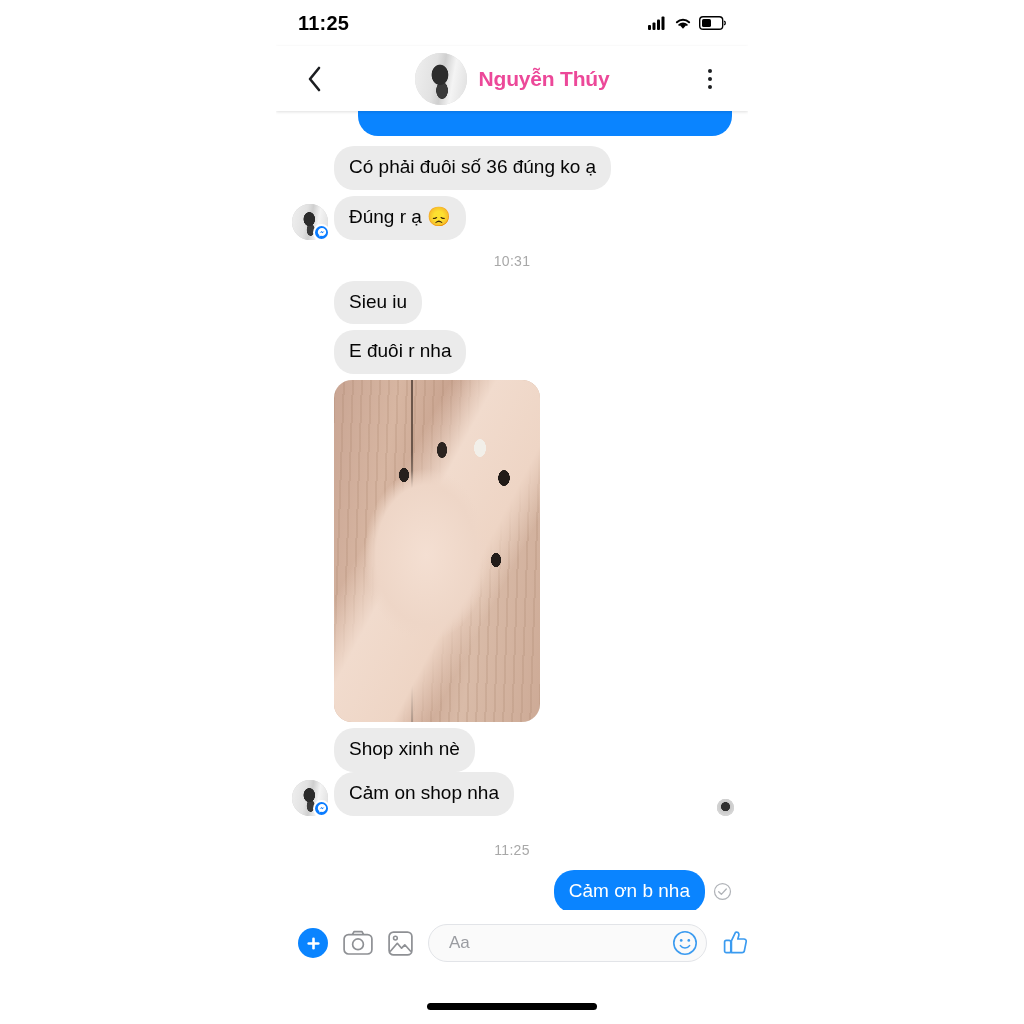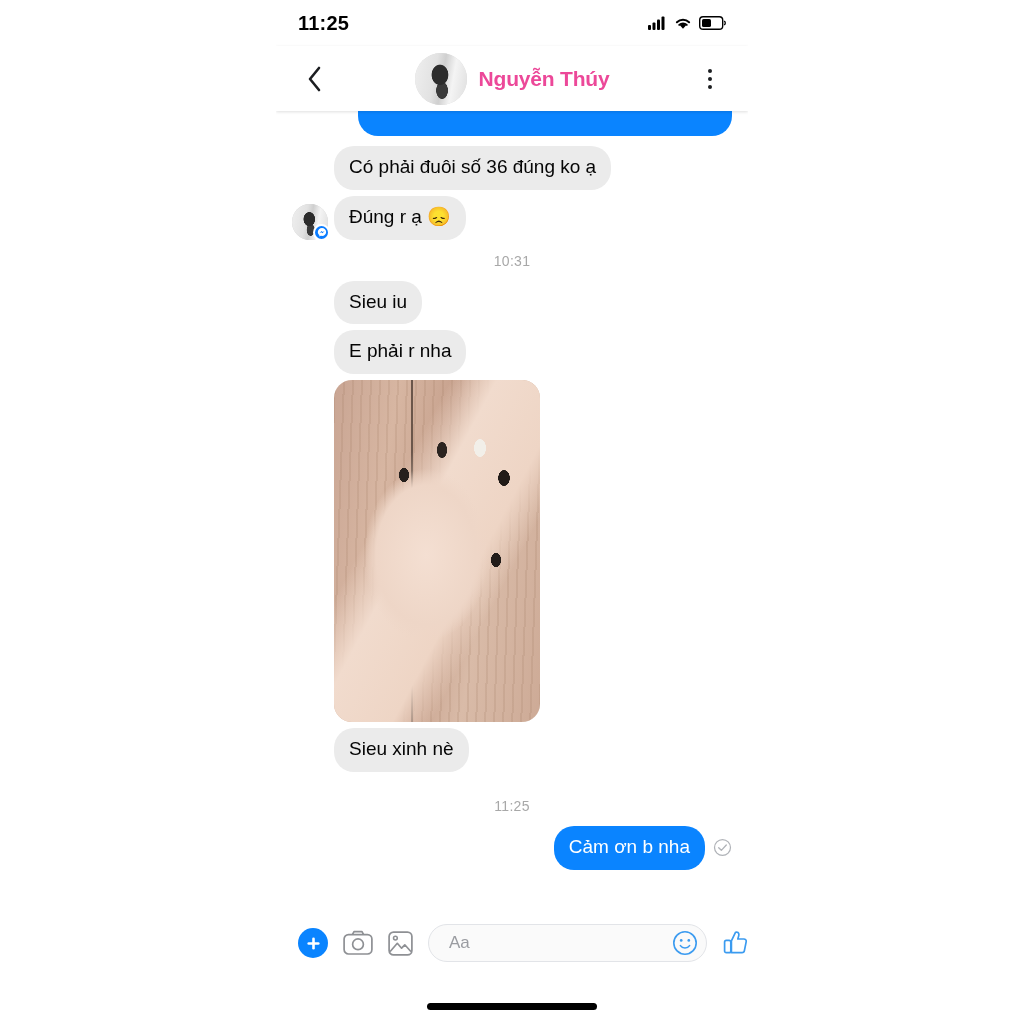--- a/index.html
+++ b/index.html
@@ -392,35 +392,53 @@
 
     <div class="timestamp">10:31</div>
 
     <div class="row" style="margin-bottom:6px;">
       <div class="avatar-slot"></div>
       <div class="bubble">Sieu iu</div>
     </div>
 
     <div class="row" style="margin-bottom:6px;">
       <div class="avatar-slot"></div>
-      <div class="bubble">E phải r nha</div>
+      <div class="bubble">E đuôi r nha</div>
     </div>
 
     <div class="row" style="margin-bottom:6px;">
       <div class="avatar-slot"></div>
       <div class="photo-bubble">
         <div class="hand-photo"></div>
       </div>
     </div>
 
     <div class="row" style="margin-bottom:0;">
       <div class="avatar-slot"></div>
-      <div class="bubble">Sieu xinh nè</div>
-    </div>
-
+      <div class="bubble">Shop xinh nè</div>
+    </div>
+
+    <div class="row" style="margin-bottom:0; position:relative;">
+      <div class="avatar-slot">
+        <div class="msg-avatar">
+          <div class="pic">
+            <div class="av-couple"></div>
+          </div>
+          <div class="msgr-badge">
+            <svg width="10" height="10" viewBox="0 0 12 12">
+              <path d="M6 1.1C3.2 1.1 1 3.2 1 5.9c0 1.5.7 2.8 1.8 3.7v1.8l1.7-.9c.5.1 1 .2 1.5.2 2.8 0 5-2.1 5-4.8S8.8 1.1 6 1.1zm.5 6.4L5.2 6.2 2.8 7.5l2.7-2.8 1.3 1.3 2.4-1.3-2.7 2.8z" fill="#fff"></path>
+            </svg>
+          </div>
+        </div>
+      </div>
+      <div class="bubble">Cảm on shop nha</div>
+      <div class="seen-avatar">
+        <div class="seen-pic"></div>
+      </div>
+    </div>
 
     <div class="timestamp" style="margin-top:26px;">11:25</div>
 
     <div class="row out" style="align-items:center;">
       <div class="bubble out">Cảm ơn b nha</div>
       <svg class="delivered-check" viewBox="0 0 20 20">
         <circle cx="10" cy="10" r="8.4" fill="none" stroke="#b0b3b8" stroke-width="1.3"></circle>
         <path d="M6 10.3 L8.8 13 L14 7.4" fill="none" stroke="#b0b3b8" stroke-width="1.4" stroke-linecap="round" stroke-linejoin="round"></path>
       </svg>
     </div>

